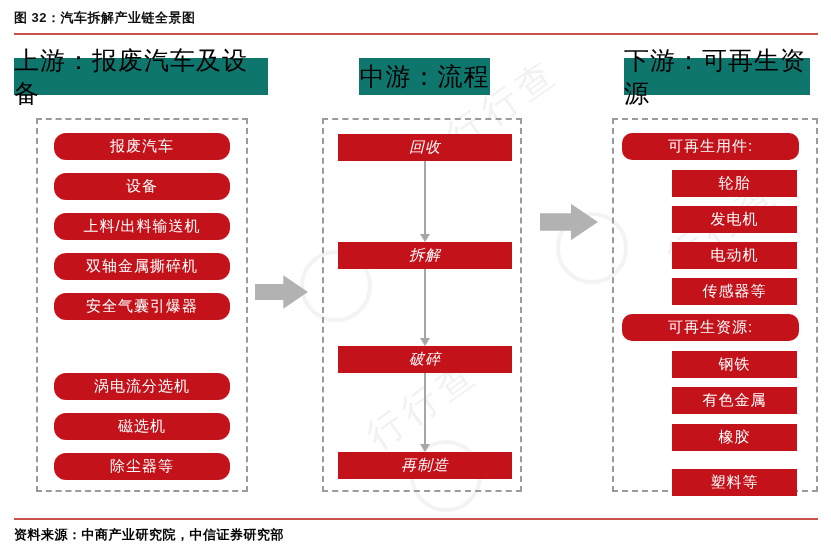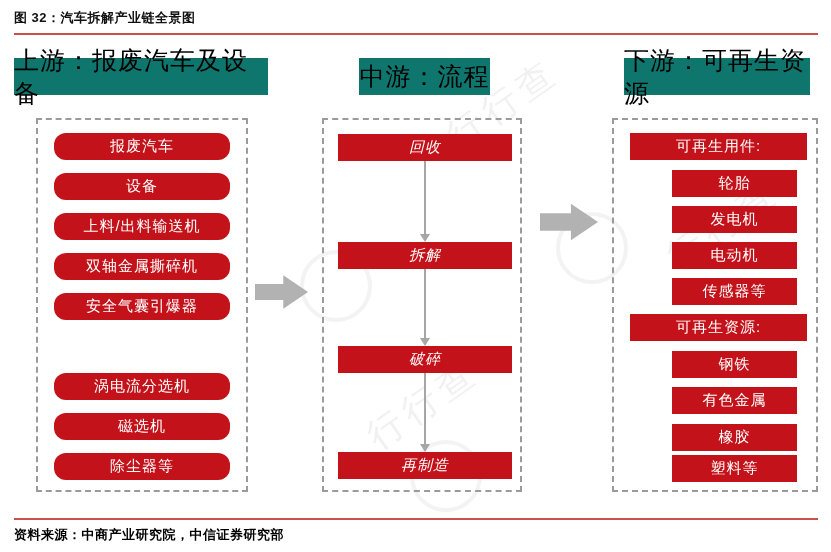--- a/index.html
+++ b/index.html
@@ -48,24 +48,24 @@
   .vline { position:absolute; left:100px; width:2px; background:#a6a6a6; }
   .vhead {
     position:absolute; left:96px; width:0; height:0;
     border-left:5px solid transparent; border-right:5px solid transparent;
     border-top:8px solid #a6a6a6;
   }
   .c1l{top:41px;height:73px}.c1h{top:114px}
   .c2l{top:149px;height:69px}.c2h{top:218px}
   .c3l{top:253px;height:71px}.c3h{top:324px}
   
-  .panel-down .group-hdr { left:16px; width:177px; }
+  .panel-down .group-hdr { left:8px; width:177px;border-radius:10px; }
   .panel-down .sub { left:58px; width:125px; }
   .d-g0{top:13px}.d0{top:50px}.d1{top:86px}.d2{top:122px}.d3{top:158px}
-  .d-g1{top:194px}.d4{top:231px}.d5{top:267px}.d6{top:304px}.d7{top:335px}
+  .d-g1{top:194px}.d4{top:231px}.d5{top:267px}.d6{top:304px}.d7{top:349px}
   
   .big-arrow { position:absolute; }
   .ba1 { left:255px; top:270px; }
   .ba2 { left:540px; top:200px; }
   
   .wm-text {
     position:absolute; font-size:36px; color:rgba(150,150,150,0.13);
     transform:rotate(-35deg); white-space:nowrap; letter-spacing:6px;
     pointer-events:none;
   }

